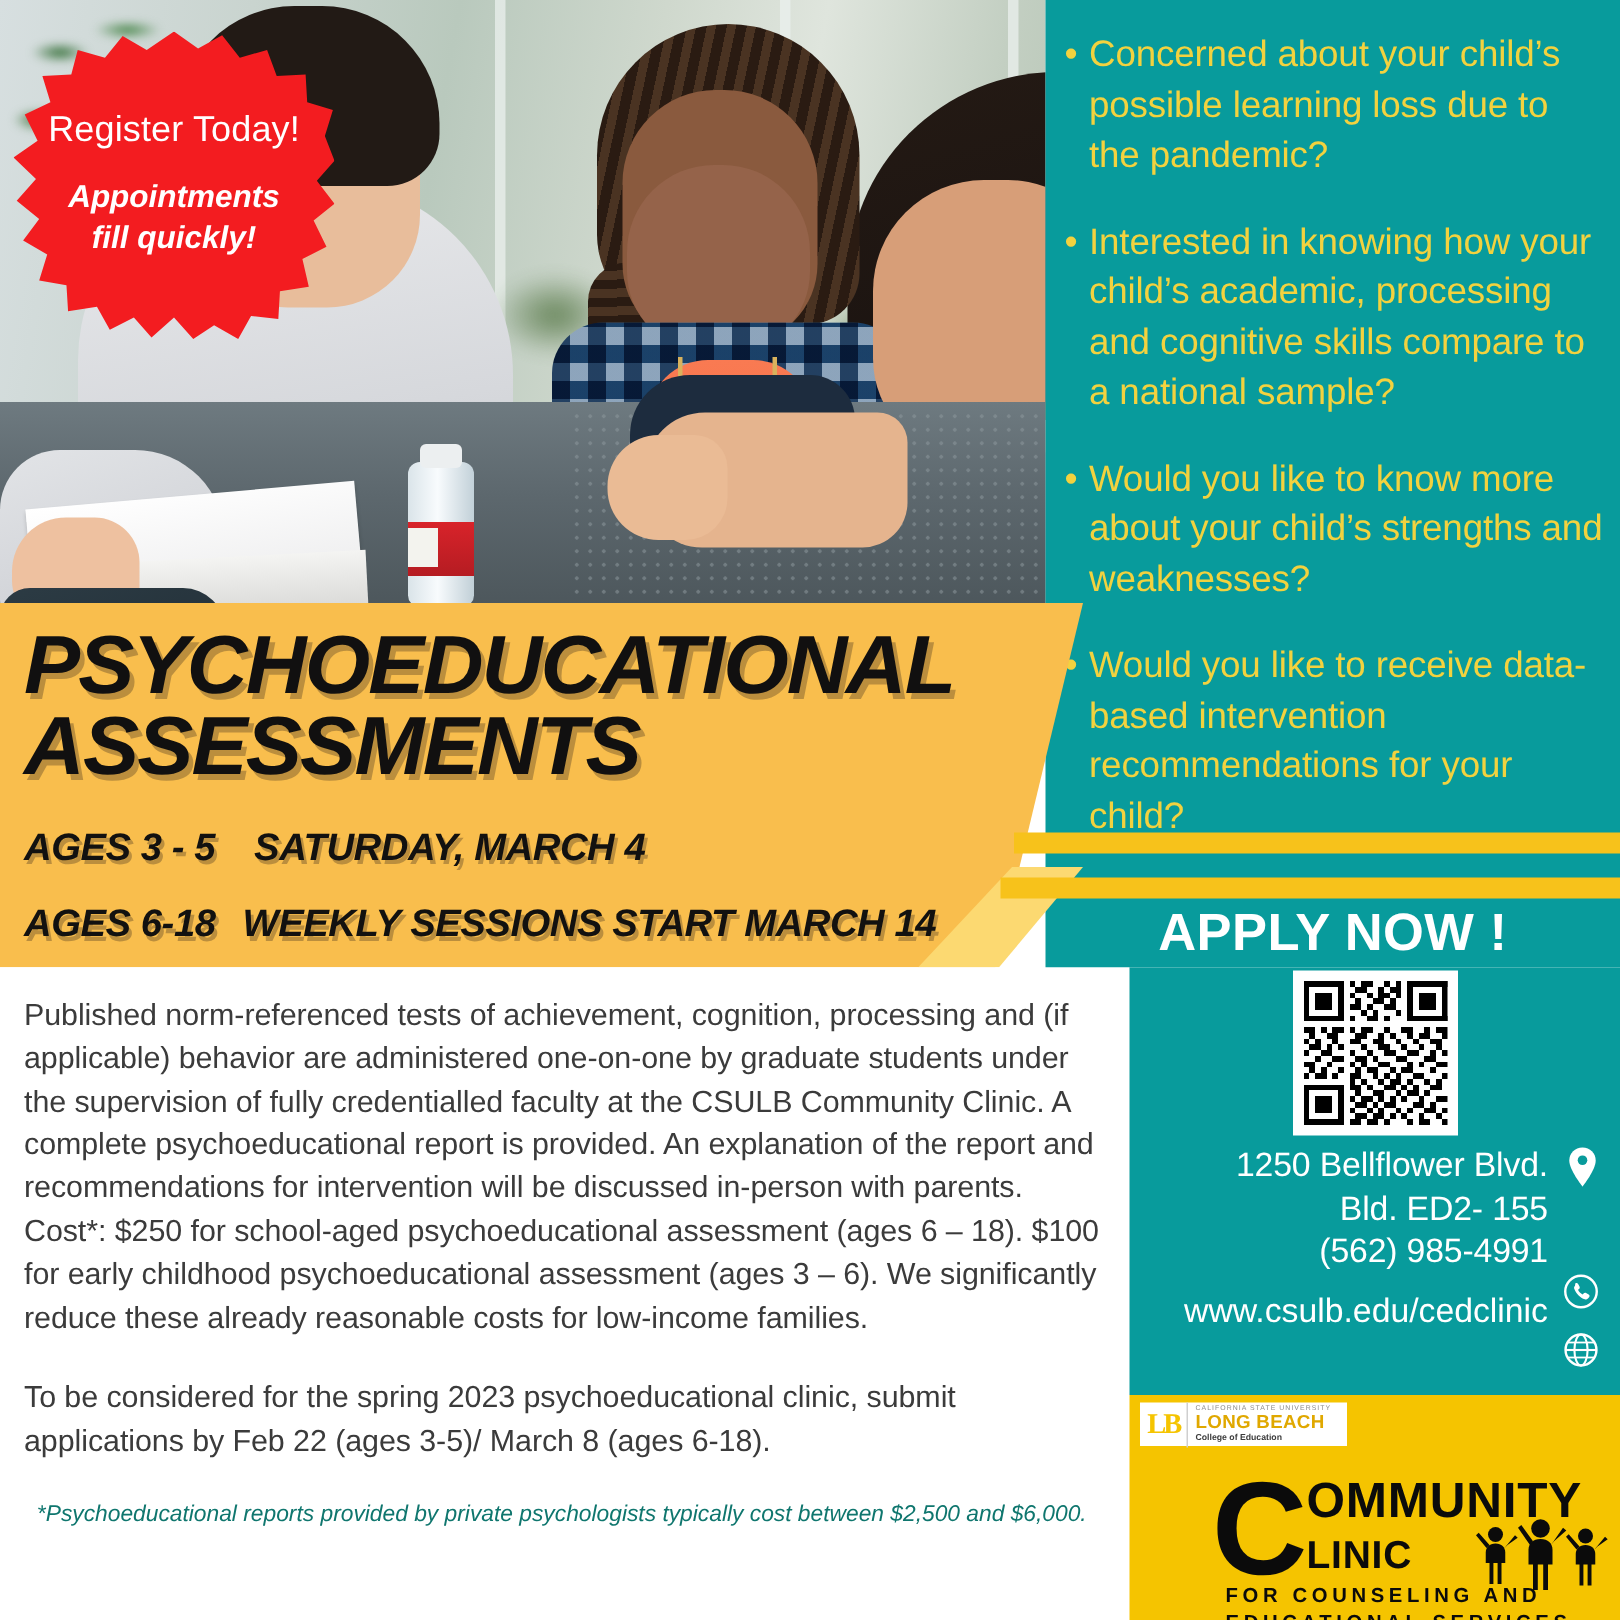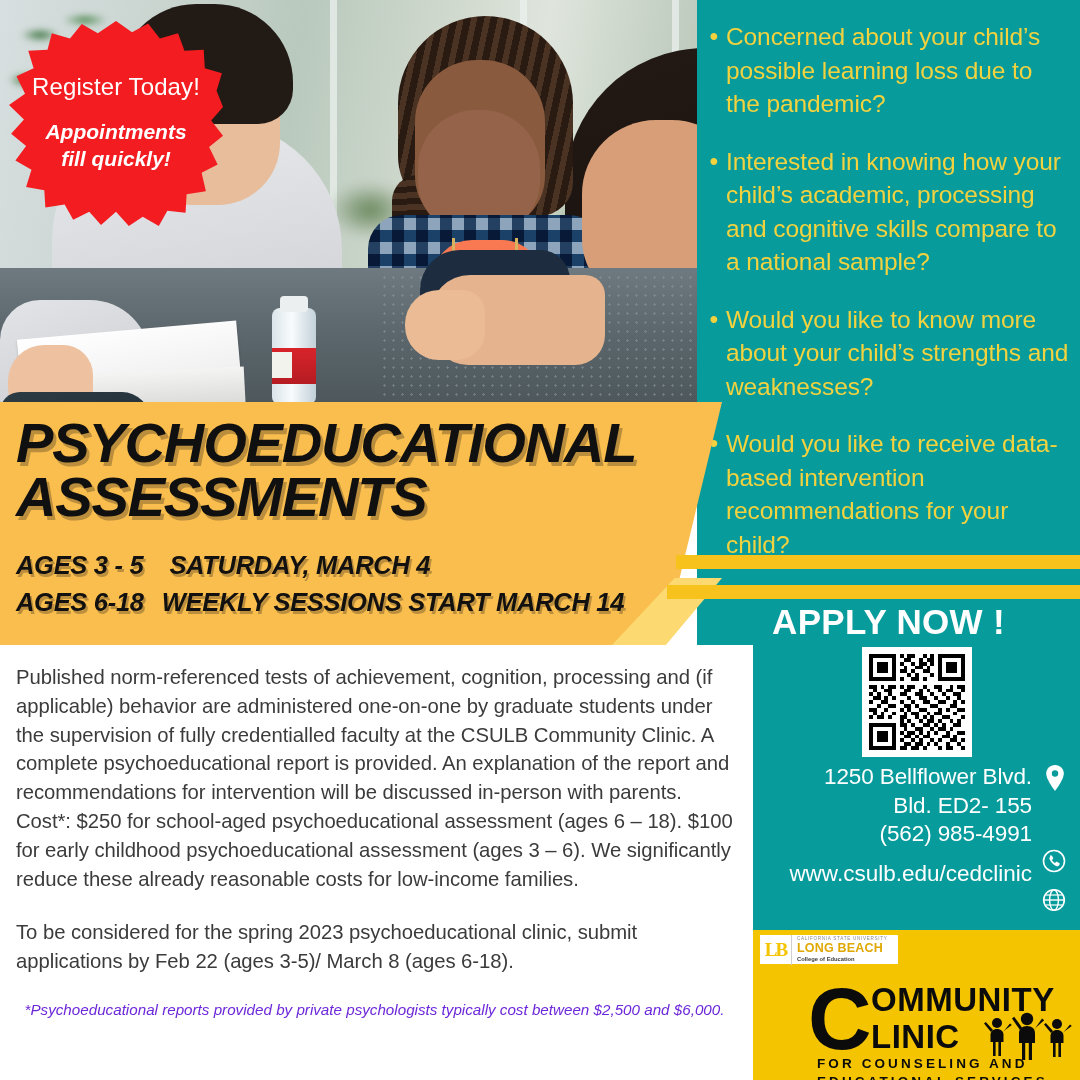--- a/index.html
+++ b/index.html
@@ -285,42 +285,42 @@
     transform: scaleX(1.02);
     transform-origin: left center;
   }
   .ages-line {
     font-size: 25.5px; font-weight: bold; font-style: italic;
     color: #121110; letter-spacing: -0.3px;
     text-shadow: 2px 3px 0px rgba(60,45,30,.33);
     white-space: nowrap;
   }
   .ages-1 { margin-top: 26px; }
-  .ages-2 { margin-top: 8px; }
+  .ages-2 { margin-top: 22px; }
   .ages-label { display: inline-block; }
   .ages-gap-1 { display: inline-block; width: 26px; }
   .ages-gap-2 { display: inline-block; width: 18px; }
 
   
   .body-panel {
     position: absolute; left: 0; top: 645px;
     width: 753px; height: 561px;
     background: #ffffff;
     padding: 18px 20px 0 16px;
   }
   .body-p {
     font-size: 20.3px; line-height: 28.8px;
     color: #3b3b3b;
     letter-spacing: -0.05px;
   }
   .body-p2 { margin-top: 25px; }
   .footnote {
     margin-top: 24px;
     font-size: 15.2px; line-height: 20px;
-    font-style: italic; color: #6d28d9;
+    font-style: italic; color: #0f766e;
     text-align: center;
     padding: 0 8px;
   }
 
   
   .contact-panel {
     position: absolute; left: 753px; top: 645px;
     width: 327px; height: 285px;
     background: #089B9C;
   }
@@ -385,21 +385,21 @@
     font-size: 88px; font-weight: bold; color: #0b0b0b;
     line-height: 88px; font-family: "Liberation Sans", sans-serif;
   }
   .cc-word1 {
     position: absolute; left: 118px; top: 11px;
     font-size: 33px; font-weight: bold; color: #0b0b0b;
     letter-spacing: .5px; line-height: 33px;
   }
   .cc-word2 {
     position: absolute; left: 118px; top: 48px;
-    font-size: 33px; font-weight: bold; color: #0b0b0b;
+    font-size: 26px; font-weight: bold; color: #0b0b0b;
     letter-spacing: .5px; line-height: 33px;
   }
   .cc-sub1 {
     position: absolute; left: 64px; top: 84px;
     font-size: 13.5px; font-weight: bold; color: #0b0b0b;
     letter-spacing: 3.1px;
   }
   .cc-sub2 {
     position: absolute; left: 64px; top: 102px;
     font-size: 13.5px; font-weight: bold; color: #0b0b0b;

